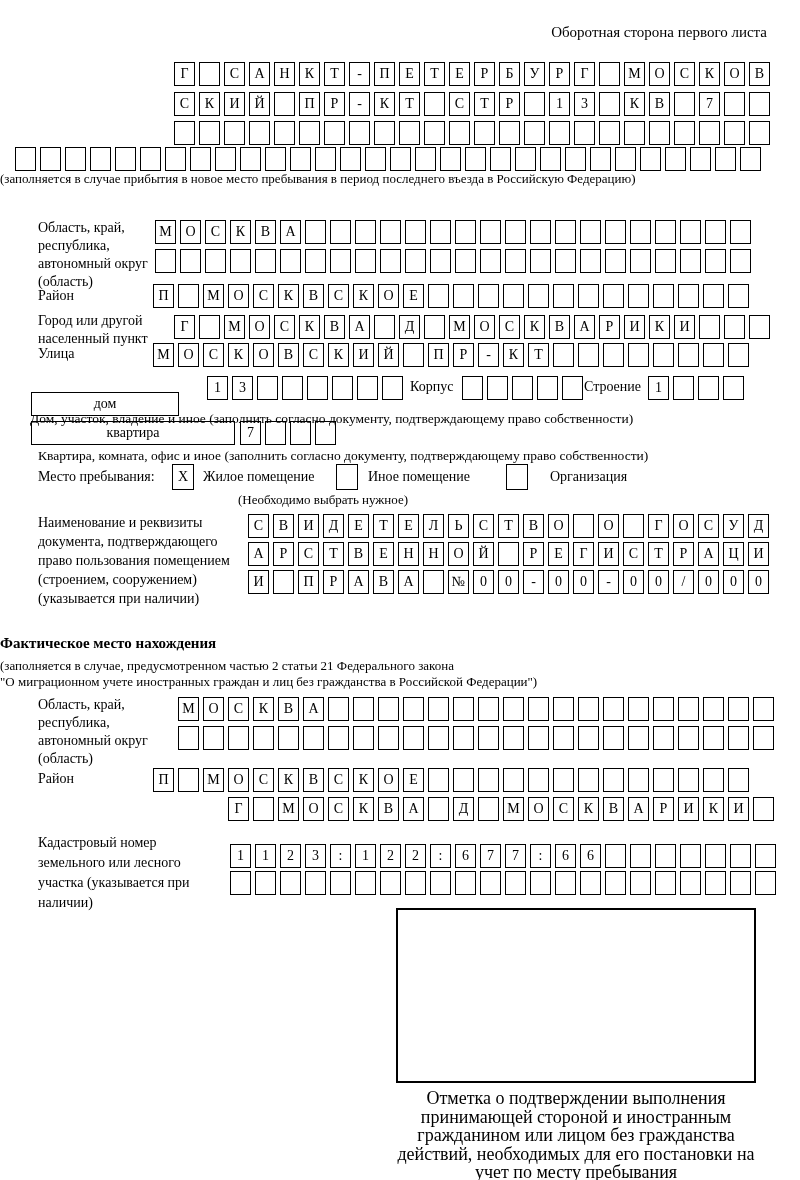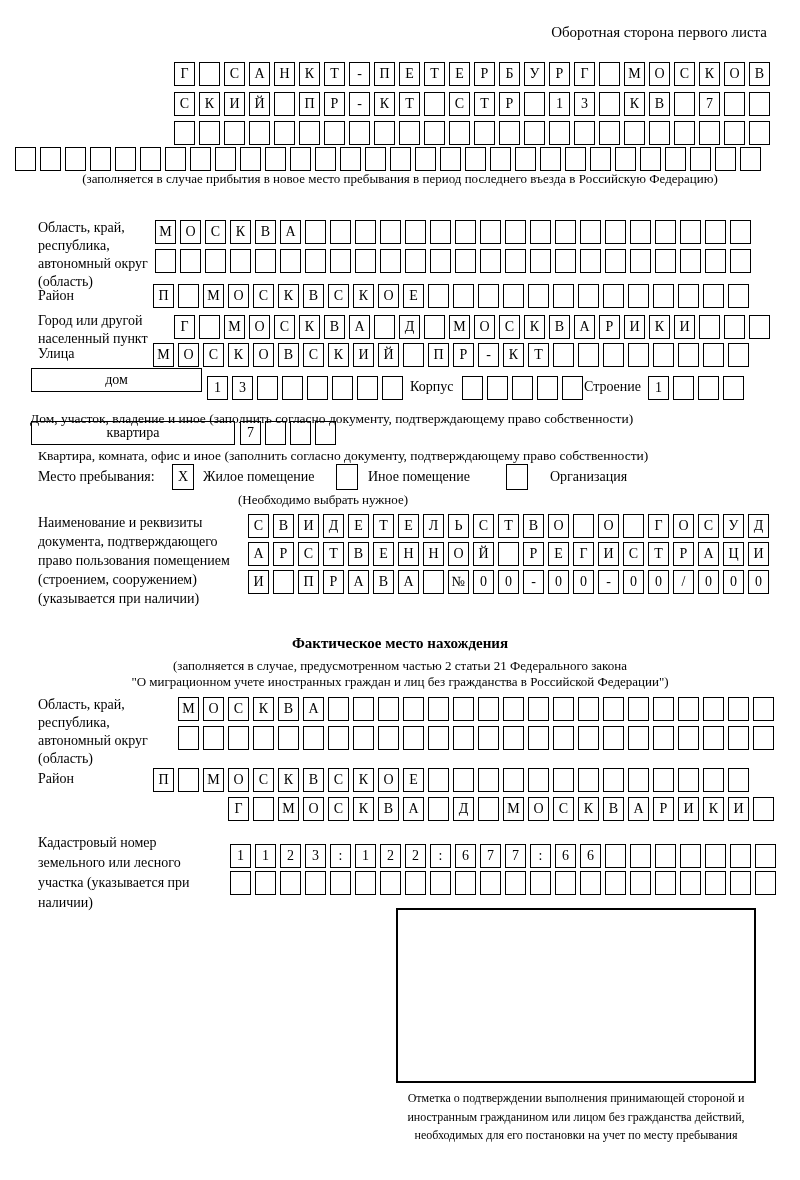--- a/index.html
+++ b/index.html
@@ -1,39 +1,39 @@
 <!DOCTYPE html>
 <html><head>
 <meta charset="utf-8">
 <style>
   html,body { margin:0; padding:0; background:#ffffff; }
   body { width:800px; height:1180px; font-family:"Liberation Serif","DejaVu Serif",serif; color:#000; }
   .page { position:relative; width:800px; height:1180px; overflow:hidden; }
   .abs { position:absolute; }
   .label { font-size:14px; line-height:18px; }
   .note { font-size:13px; line-height:16px; }
-  .center { left:0; width:800px; text-align:center; }
+  .center { left:0; width:800px; }
   .heading { font-size:15px; font-weight:bold; }
   .cells { display:flex; gap:4px; }
   .cell {
     width:21px; height:24px; border:1.6px solid #000; box-sizing:border-box;
     display:flex; align-items:center; justify-content:center;
     font-size:14px; flex:0 0 auto;
   }
   .widebox {
     border:1.6px solid #000; box-sizing:border-box; height:24px;
     display:flex; align-items:center; justify-content:center; font-size:14px;
   }
   .checkbox {
     width:22px; height:26px; border:1.6px solid #000; box-sizing:border-box;
     display:flex; align-items:center; justify-content:center; font-size:14px;
   }
   .inline-label { font-size:14px; }
   .bigbox { border:2px solid #000; box-sizing:border-box; background:#fff; }
-  .caption { font-size:12px; line-height:18.5px; text-align:center; }
+  .caption { font-size:18px; line-height:18.5px; text-align:center; }
 </style>
 </head>
 <body>
 
 <div class="page">
 
   <div class="abs" style="top:24px; right:33px; font-size:15px;">Оборотная сторона первого листа</div>
 
   <div class="abs cells" style="left:174px; top:62px;">
       <span class="cell">Г</span>
@@ -279,21 +279,21 @@
       <span class="cell"></span>
       <span class="cell"></span>
       <span class="cell"></span>
       <span class="cell"></span>
       <span class="cell"></span>
       <span class="cell"></span>
       <span class="cell"></span>
       <span class="cell"></span>
     </div>
 
-  <div class="abs widebox" style="left:31px; top:368px; width:171px;">дом</div>
+  <div class="abs widebox" style="left:31px; top:392px; width:148px;">дом</div>
   <div class="abs cells" style="left:207px; top:376px;">
       <span class="cell">1</span>
       <span class="cell">3</span>
       <span class="cell"></span>
       <span class="cell"></span>
       <span class="cell"></span>
       <span class="cell"></span>
       <span class="cell"></span>
       <span class="cell"></span>
     </div>

